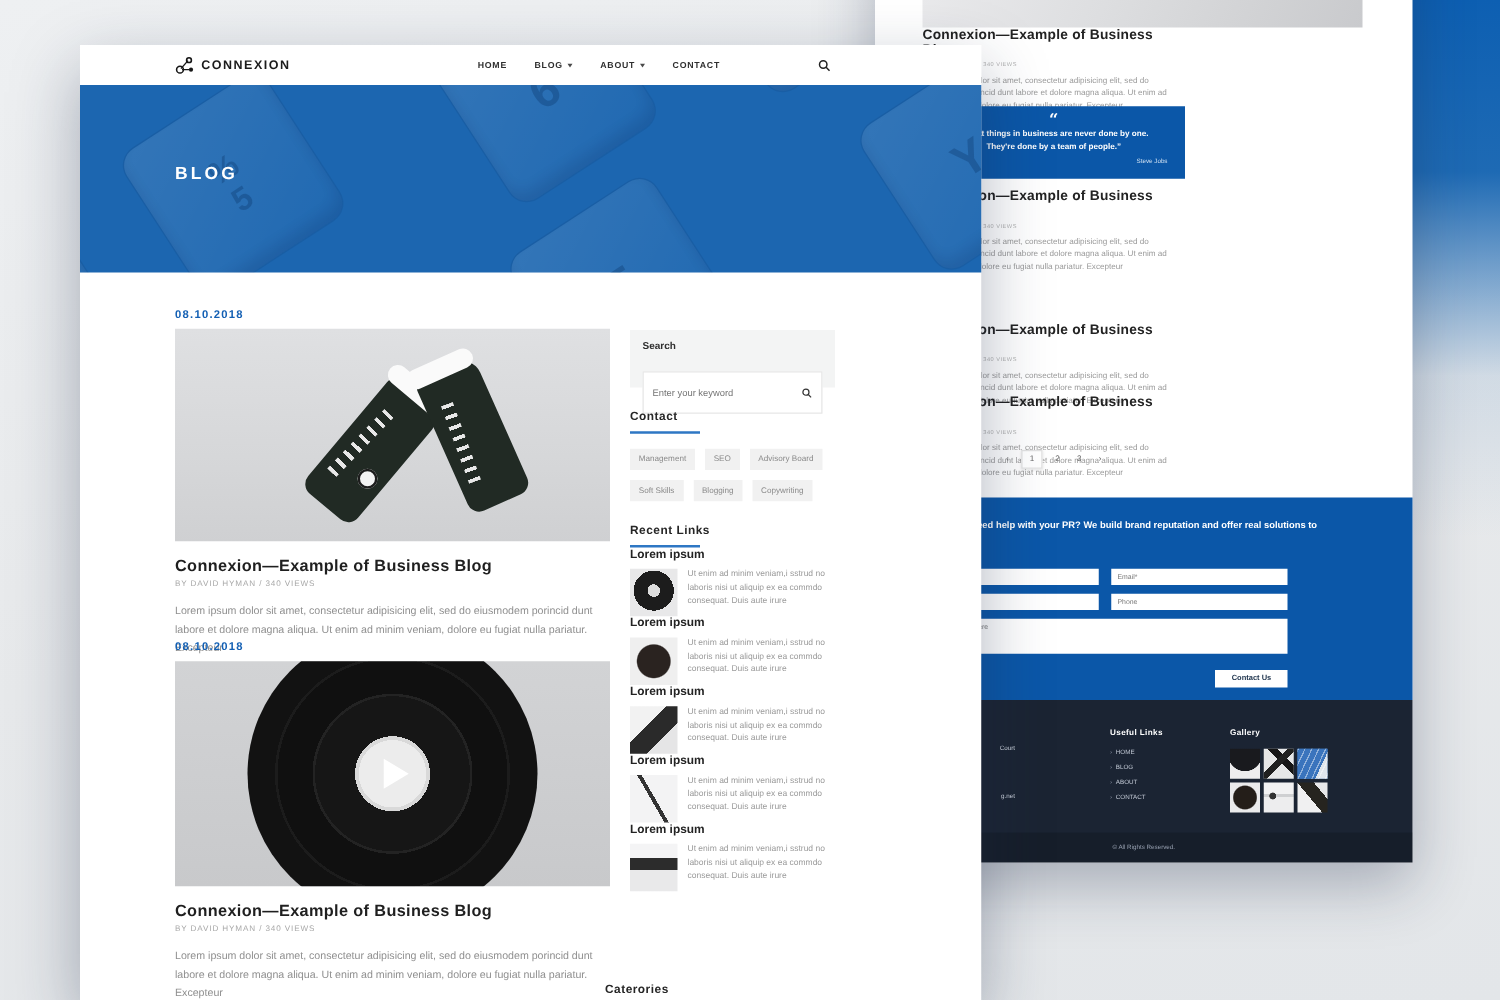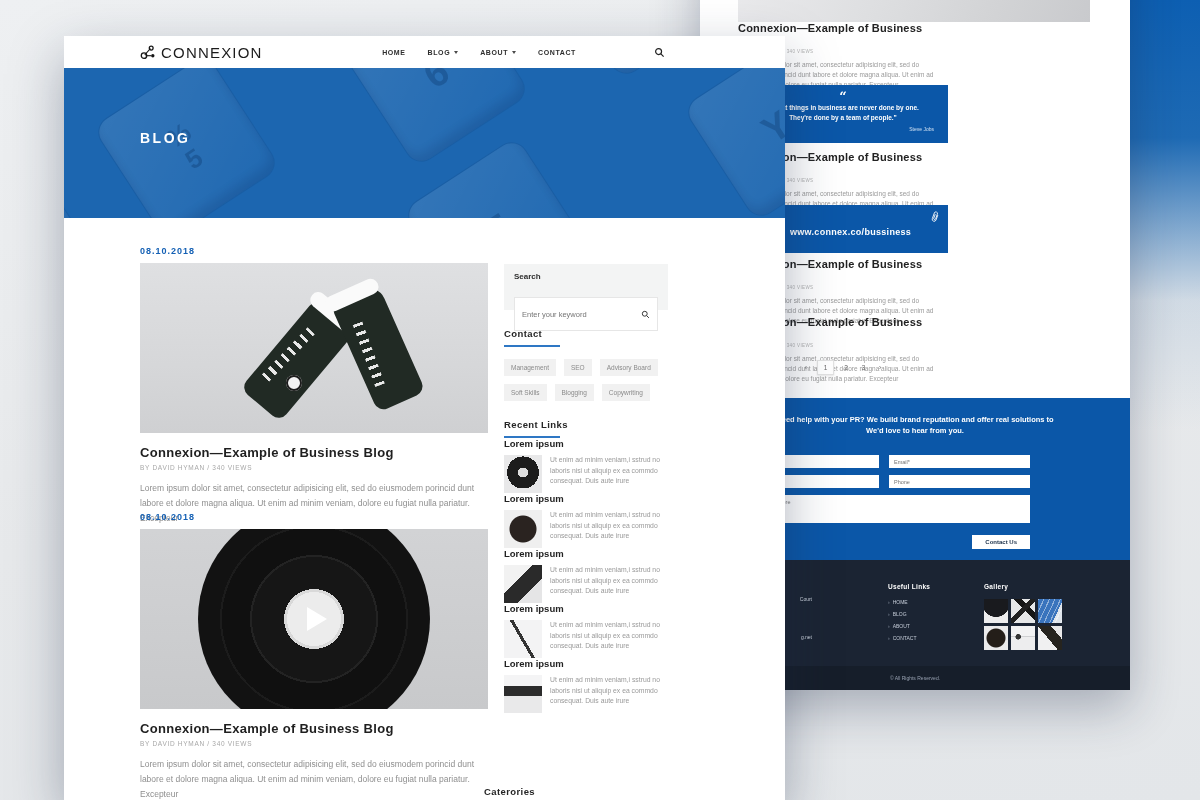--- a/index.html
+++ b/index.html
@@ -68,21 +68,21 @@
   .g6{background:linear-gradient(50deg,#f0f0f1 45%,#26241f 45% 75%,#e8e8e9 75%);}
   .f-bottom{position:absolute;left:0;bottom:0;width:100%;height:24px;background:rgba(0,0,0,.16);
             text-align:center;font-size:5px;color:#97a0b0;line-height:24px;}
 
   
   .front-page{position:absolute;left:64px;top:36px;width:721px;height:764px;background:#fff;
               box-shadow:0 20px 50px rgba(25,40,70,.35);}
   .nav{position:relative;z-index:2;display:flex;align-items:center;height:32px;background:#fff;
        padding:0 120px 0 76px;}
   .brand{display:flex;align-items:center;gap:5px;cursor:pointer;}
-  .brand-name{font-size:15px;font-weight:normal;letter-spacing:1.2px;color:#1c1c1c;}
+  .brand-name{font-size:10px;font-weight:bold;letter-spacing:1.2px;color:#1c1c1c;}
   .nav-items{margin-left:auto;display:flex;align-items:center;gap:22px;}
   .nav-item{font-size:7px;font-weight:bold;letter-spacing:.6px;color:#2e2e2e;cursor:pointer;
             display:flex;align-items:center;}
   .chev{width:0;height:0;border-left:2.5px solid transparent;border-right:2.5px solid transparent;
         border-top:3.5px solid #4a4a4a;display:inline-block;margin-left:4px;}
   .nav-search{margin-left:78px;cursor:pointer;display:flex;align-items:center;}
 
   .hero{position:absolute;left:0;top:32px;width:721px;height:150px;background:#1c66b0;overflow:hidden;}
   .key{position:absolute;width:135px;height:135px;border-radius:16px;transform:rotate(-33deg);
        background:linear-gradient(150deg,rgba(255,255,255,.10),rgba(255,255,255,.02));
@@ -162,26 +162,20 @@
       <div class="q-line">They're done by a team of people.”</div>
       <div class="q-author">Steve Jobs</div>
     </div>
 
     <div class="bp-post bp-post2">
       <div class="bp-title">Connexion—Example of Business Blog</div>
       <div class="bp-meta">BY DAVID HYMAN / 340 VIEWS</div>
       <div class="bp-exc">Lorem ipsum dolor sit amet, consectetur adipisicing elit, sed do eiusmodem porincid dunt labore et dolore magna aliqua. Ut enim ad minim veniam, dolore eu fugiat nulla pariatur. Excepteur</div>
     </div>
 
-    <div class="bp-link">
-      <svg class="clip-icon" viewBox="0 0 24 30">
-        <path d="M17 8 L17 21 a5 5 0 0 1 -10 0 L7 6 a4 4 0 0 1 8 0 L15 19 a2.4 2.4 0 0 1 -4.8 0 L10.2 8" fill="none" stroke="#ffffff" stroke-width="2"></path>
-      </svg>
-      <div class="bp-url">www.connex.co/bussiness</div>
-    </div>
 
     <div class="bp-post bp-post3">
       <div class="bp-title">Connexion—Example of Business Blog</div>
       <div class="bp-meta">BY DAVID HYMAN / 340 VIEWS</div>
       <div class="bp-exc">Lorem ipsum dolor sit amet, consectetur adipisicing elit, sed do eiusmodem porincid dunt labore et dolore magna aliqua. Ut enim ad minim veniam, dolore eu fugiat nulla pariatur. Excepteur</div>
     </div>
 
     <div class="bp-post bp-post4">
       <div class="bp-title">Connexion—Example of Business Blog</div>
       <div class="bp-meta">BY DAVID HYMAN / 340 VIEWS</div>
@@ -191,21 +185,20 @@
     <div class="bp-pagination">
       <span class="pg">‹</span>
       <span class="pg active">1</span>
       <span class="pg">2</span>
       <span class="pg">3</span>
       <span class="pg">›</span>
     </div>
 
     <div class="bp-contact">
       <div class="c-line">Need help with your PR? We build brand reputation and offer real solutions to</div>
-      <div class="c-line">We'd love to hear from you.</div>
       <div class="c-form">
         <div class="c-grid">
           <input type="text" placeholder="Name*" style="">
           <input type="text" placeholder="Email*" style="">
           <input type="text" placeholder="Name*" style="">
           <input type="text" placeholder="Phone" style="">
         </div>
         <textarea placeholder="Your Message here" style=""></textarea>
         <button class="c-btn">Contact Us</button>
       </div>

